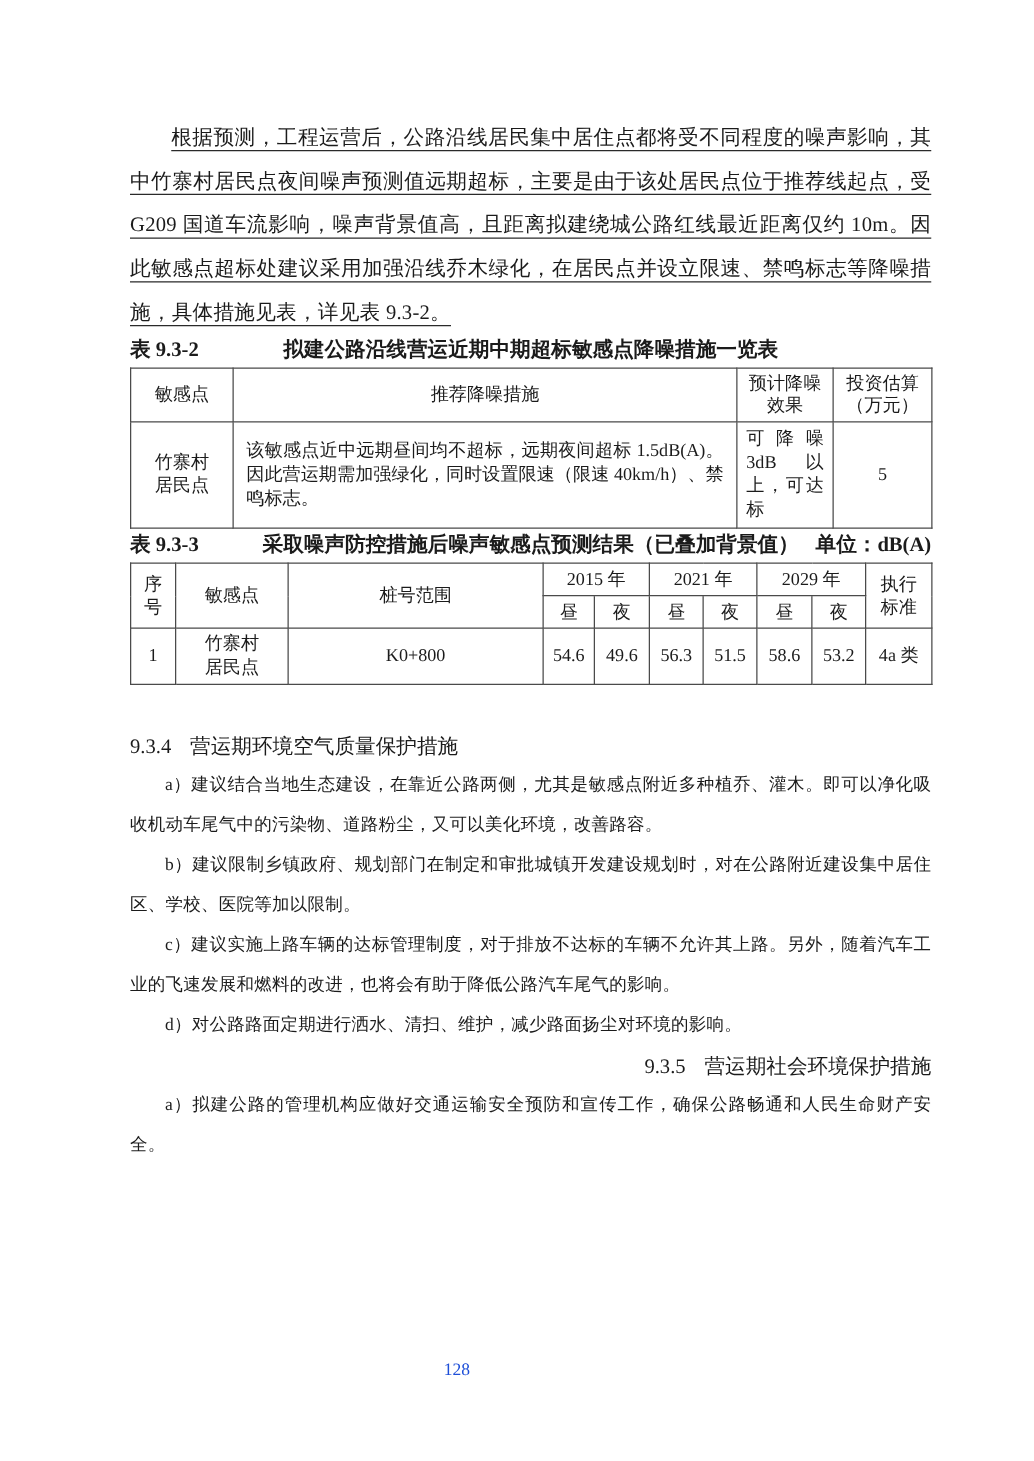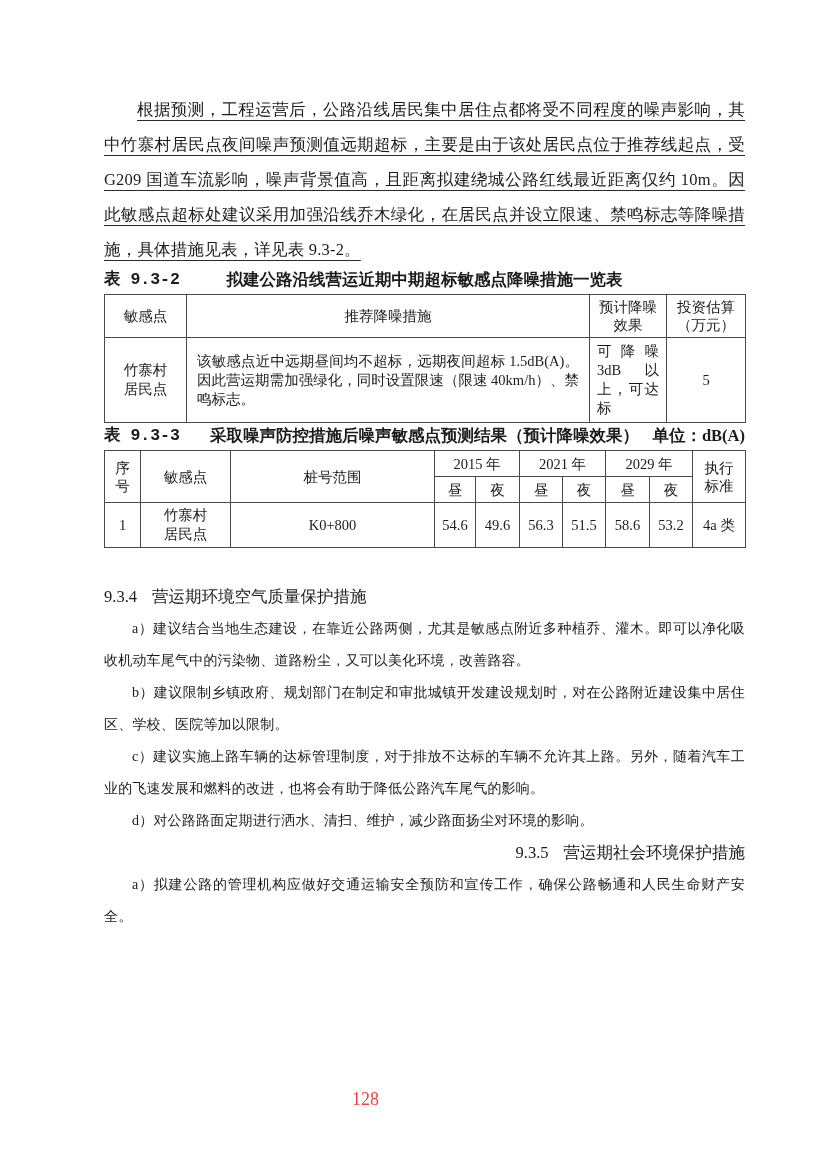--- a/index.html
+++ b/index.html
@@ -38,21 +38,21 @@
   .caption {
     position:relative;
     text-align:center;
     font-weight:700;
     font-size:16.5px;
     line-height:22px;
     margin-top:2px;
     margin-bottom:3px;
     white-space:nowrap;
   }
-  .cap-label { position:absolute; left:0; top:0;font-family:Liberation Mono, monospace; }
+  .cap-label { position:absolute; left:0; top:0; }
   .cap-unit  { position:absolute; right:0; top:0; }
   
   table {
     border-collapse:collapse;
     table-layout:fixed;
     width:641px;
     font-size:14.5px;
   }
   th, td {
     border:1.4px solid #4a4a4a;
@@ -92,22 +92,22 @@
     text-align:justify;
     text-indent:2em;
     letter-spacing:0.2px;
   }
   .mt { margin-top:26px; }
   .page-number {
     position:absolute;
     left:0; right:0;
     top:1089px;
     text-align:center;
-    font-size:18px;
-    color:#ef4444;
+    font-size:14px;
+    color:#1d4ed8;
   }
 </style>
 </head>
 <body>
 
 <div class="page">
   <div class="content">
 
     <p class="body underlined">根据预测，工程运营后，公路沿线居民集中居住点都将受不同程度的噪声影响，其中竹寨村居民点夜间噪声预测值远期超标，主要是由于该处居民点位于推荐线起点，受 G209 国道车流影响，噪声背景值高，且距离拟建绕城公路红线最近距离仅约 10m。因此敏感点超标处建议采用加强沿线乔木绿化，在居民点并设立限速、禁鸣标志等降噪措施，具体措施见表，详见表 9.3-2。</p>
 
@@ -135,21 +135,21 @@
           <td class="left">该敏感点近中远期昼间均不超标，远期夜间超标 1.5dB(A)。因此营运期需加强绿化，同时设置限速（限速 40km/h）、禁鸣标志。</td>
           <td class="just">可降噪 3dB 以上，可达标</td>
           <td>5</td>
         </tr>
       </tbody>
     </table>
 
 
     <div class="caption">
       <span class="cap-label">表 9.3-3</span>
-      <span class="cap-title">采取噪声防控措施后噪声敏感点预测结果（预计降噪效果）</span>
+      <span class="cap-title">采取噪声防控措施后噪声敏感点预测结果（已叠加背景值）</span>
       <span class="cap-unit">单位：dB(A)</span>
     </div>
 
     <table class="t933">
       <colgroup>
         <col style="width:36px">
           <col style="width:90px">
           <col style="width:204px">
         <col style="width:41px">
           <col style="width:44px">

